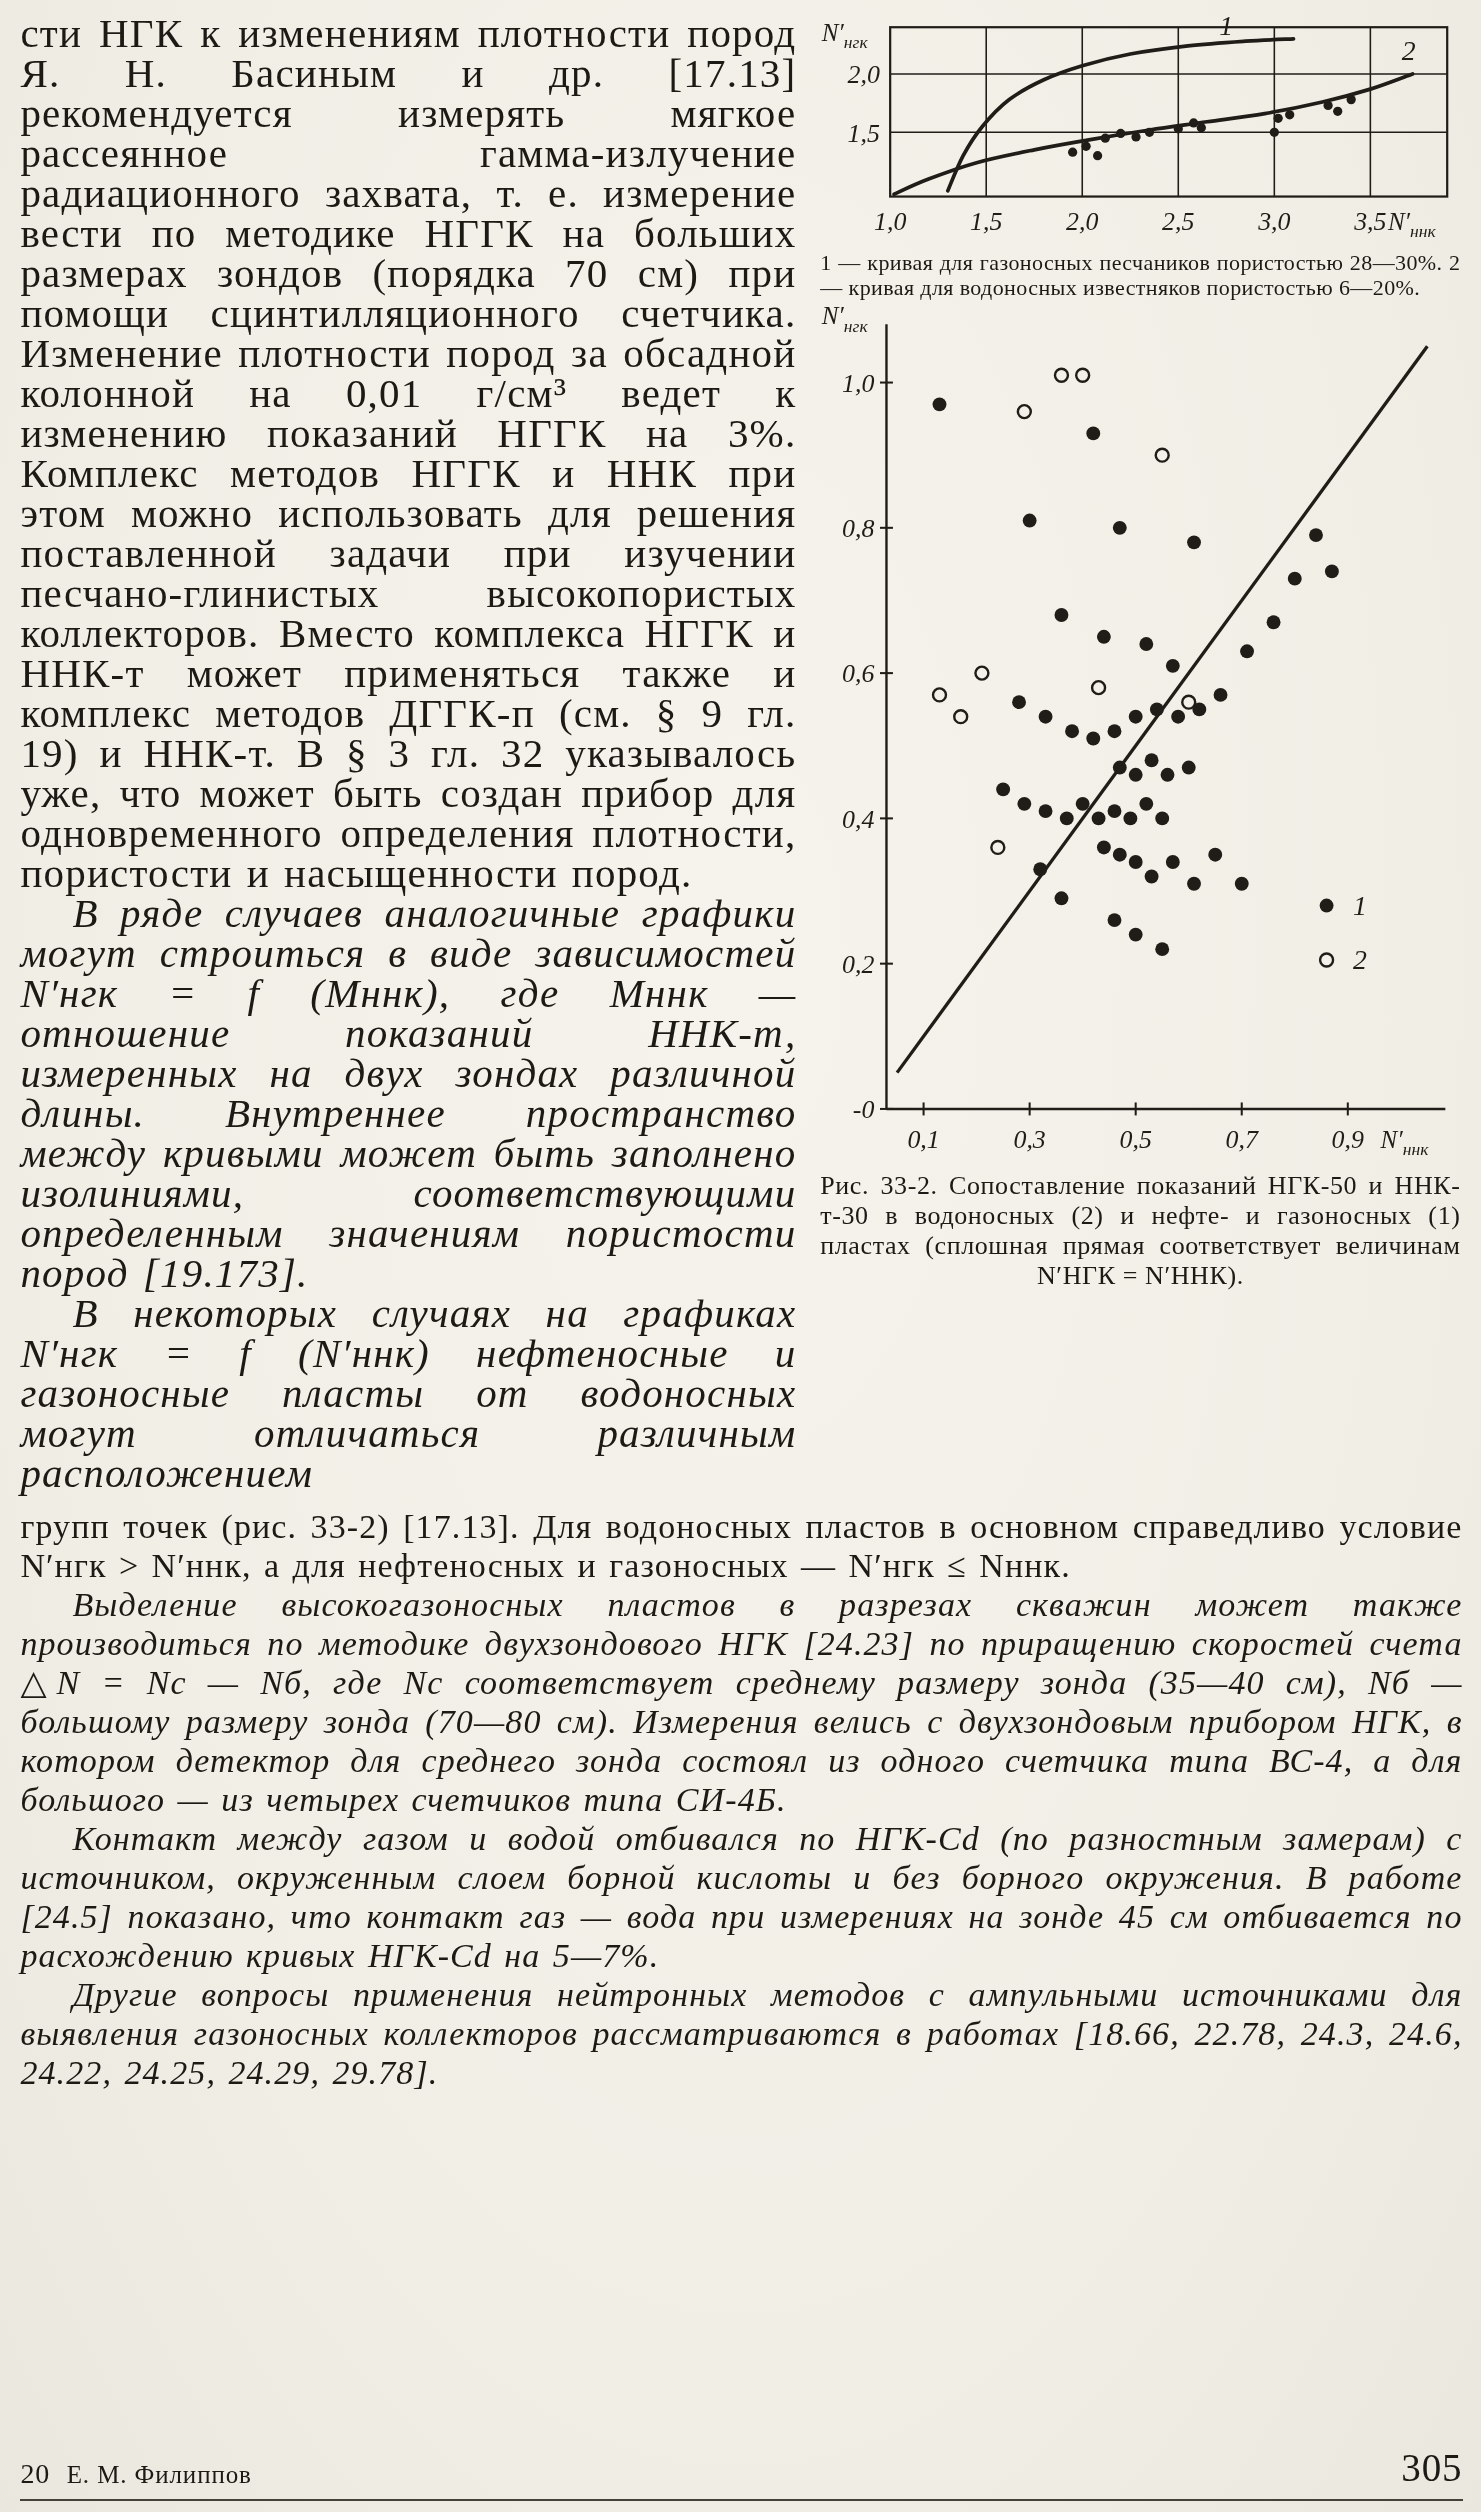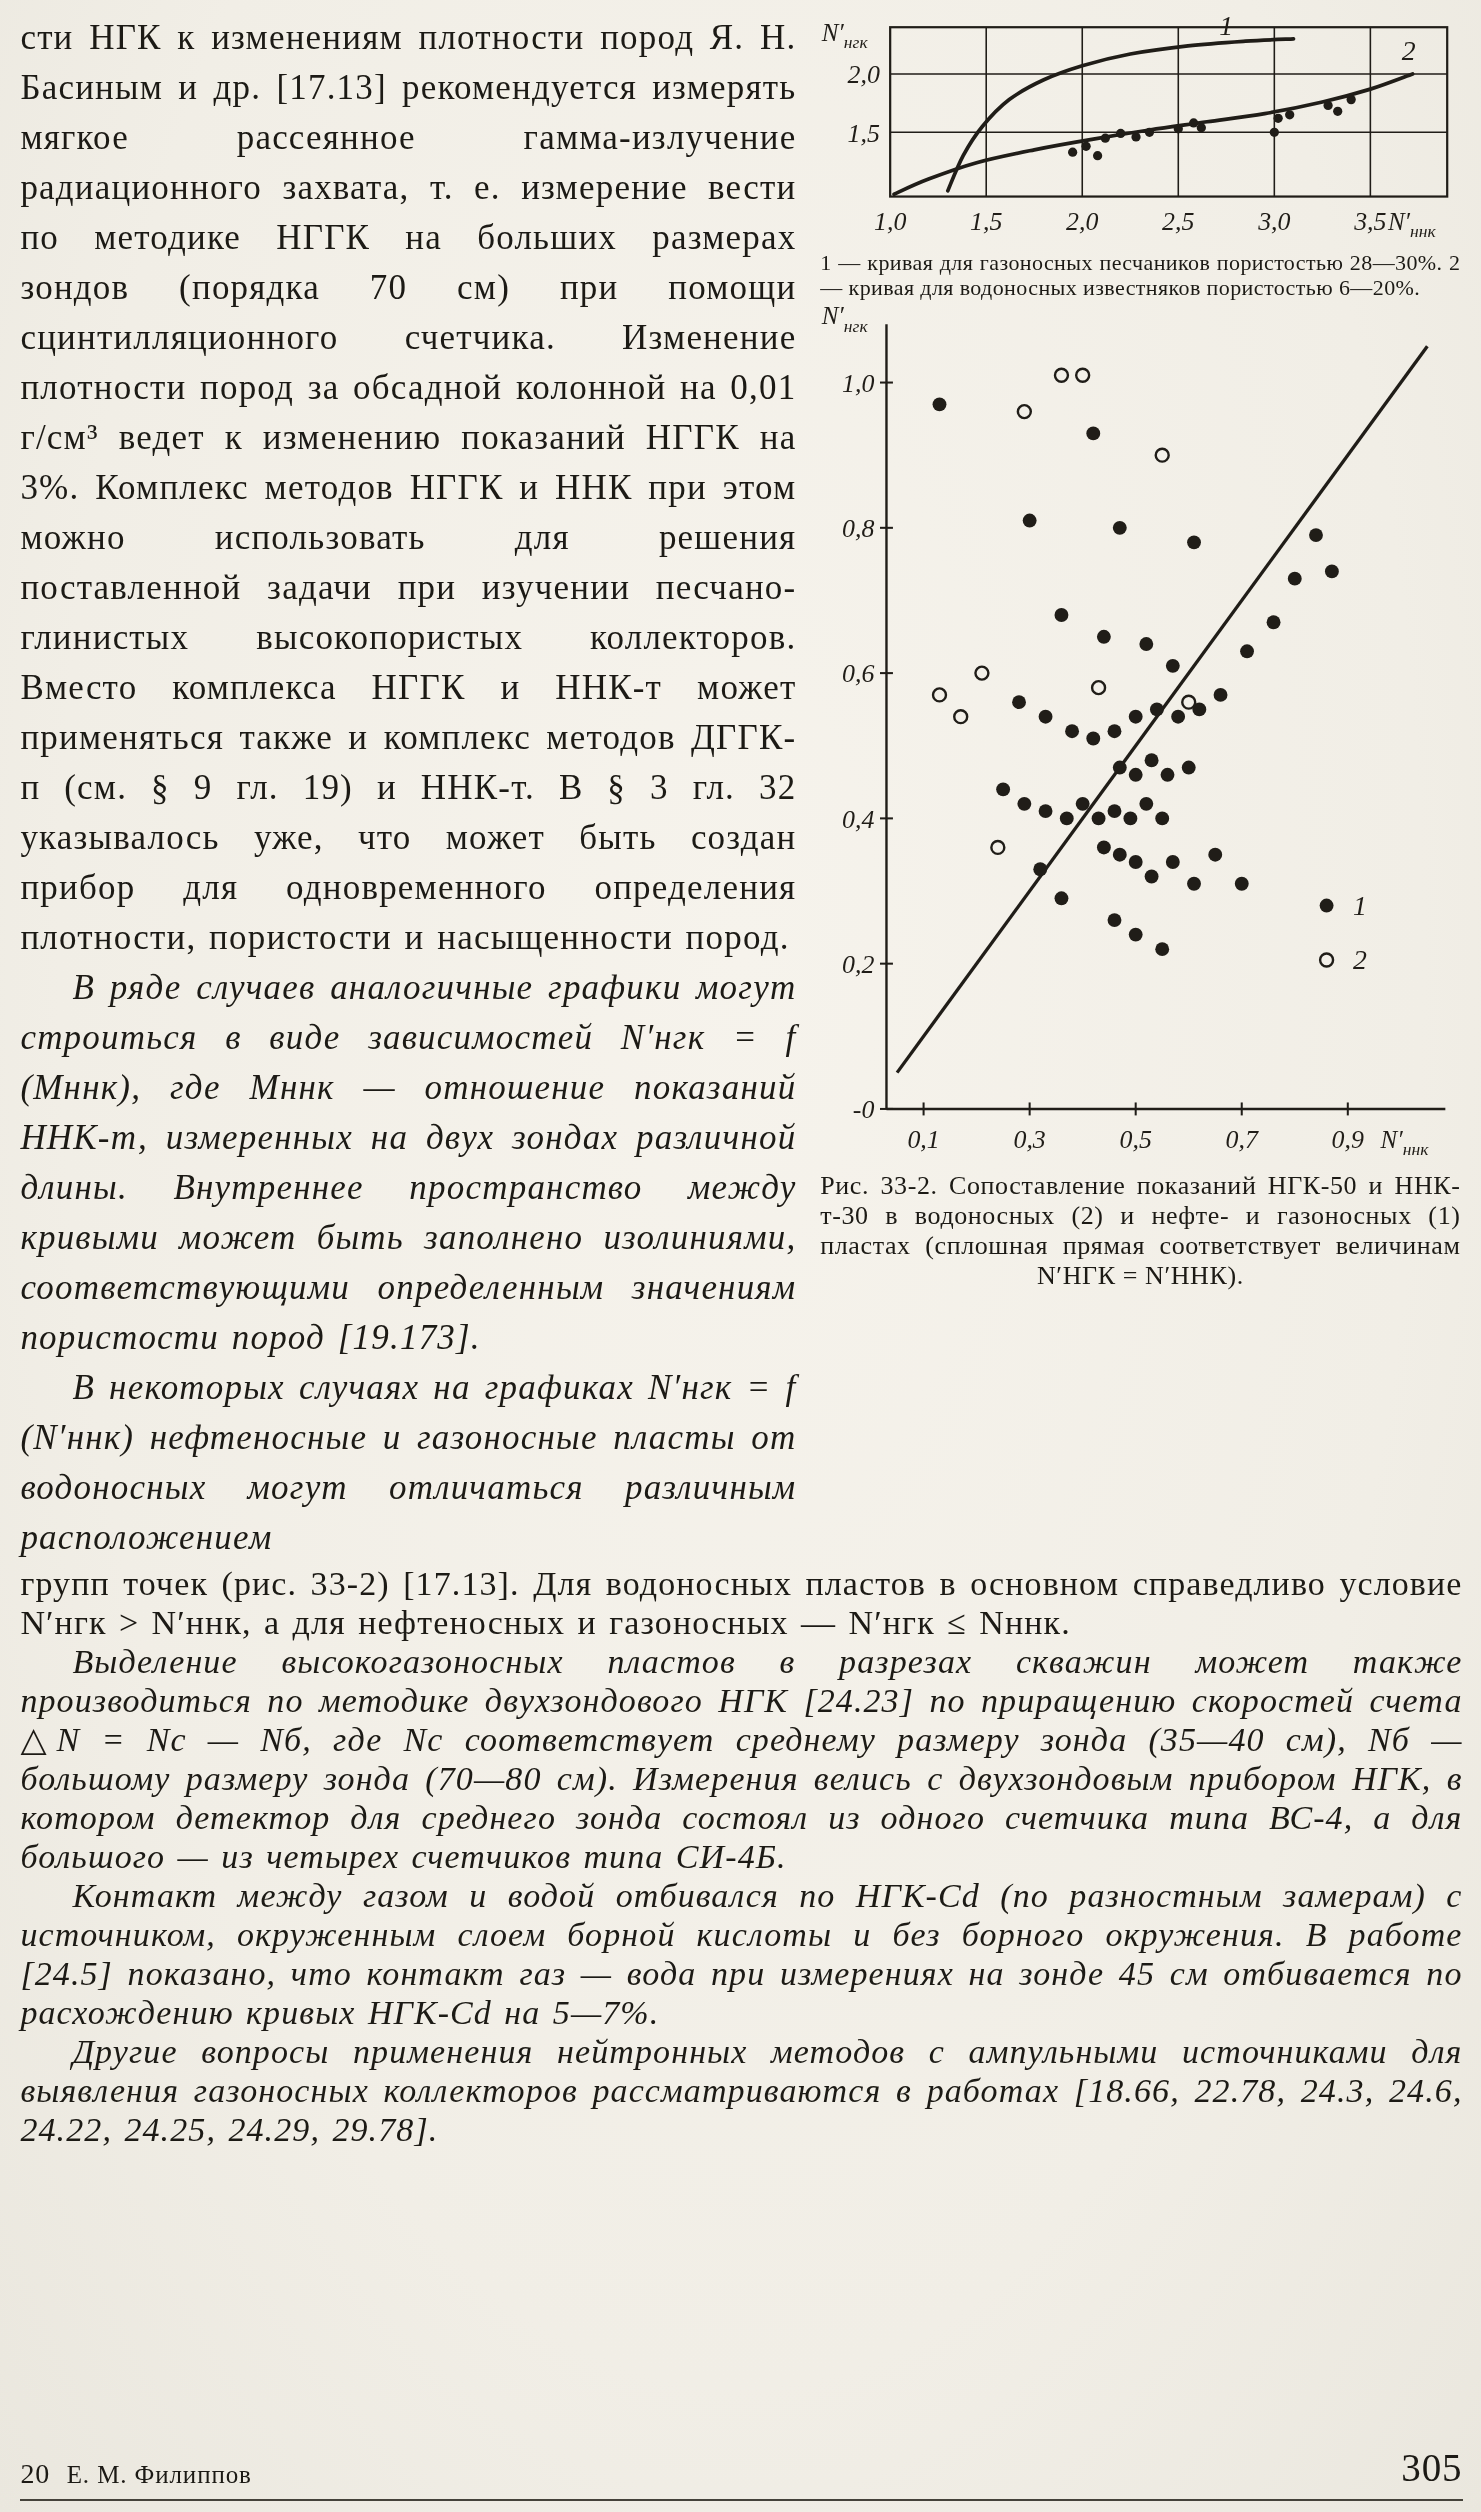--- a/index.html
+++ b/index.html
@@ -12,27 +12,27 @@
     background:radial-gradient(ellipse at 50% 38%, #f6f3ec 0%, #f1eee6 65%, #eae7de 100%);
     color:#1c1a15;
     padding:13px 18.5px 0 20.4px;
     overflow:hidden;
   }
   .two-col { display:flex; gap:22px; }
   .col-left { width:776px; }
   .col-right { width:644px; padding-top:1.9px; }
   p.body {
     margin:0;
-    font-size:35px; line-height:50px;
+    font-size:41px; line-height:40px;
     letter-spacing:1.2px; word-spacing:2.8px;
     text-align:justify;
   }
   .fullwide p.body { font-size:34px; line-height:39px; letter-spacing:1.1px; }
   p.indent { text-indent:52px;font-style:italic; }
-  .fullwide { margin-top:1px; }
+  .fullwide { margin-top:14px; }
   figure.fig { margin:0; padding:0; }
   .fig2 { margin-top:20.4px; }
   .caption {
     margin:9.3px 1.9px 0 1.9px;
     font-size:26px; line-height:30px;
     text-align:justify; text-align-last:center;
     letter-spacing:0.6px;
   }
   .subcaption {
     margin:7.4px 1.9px 0 1.9px;

